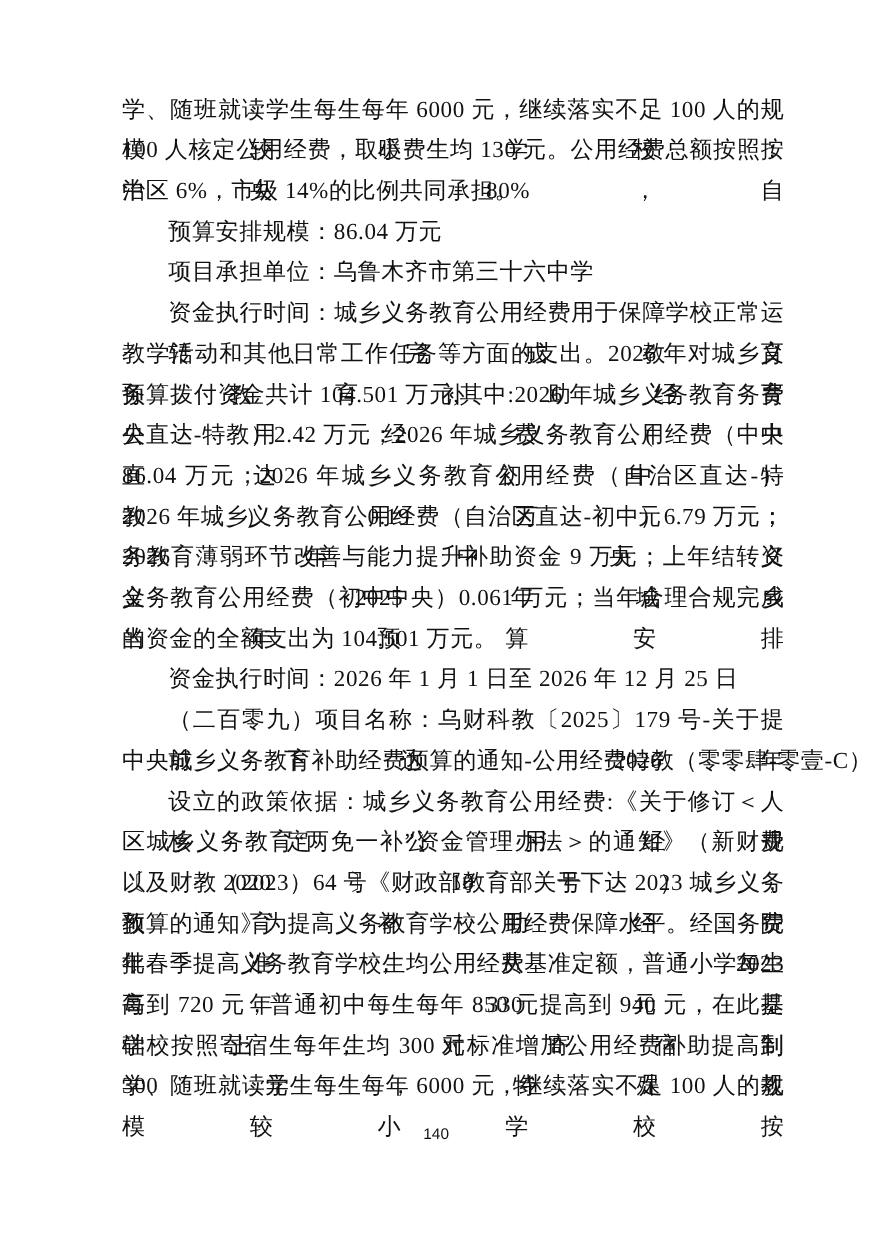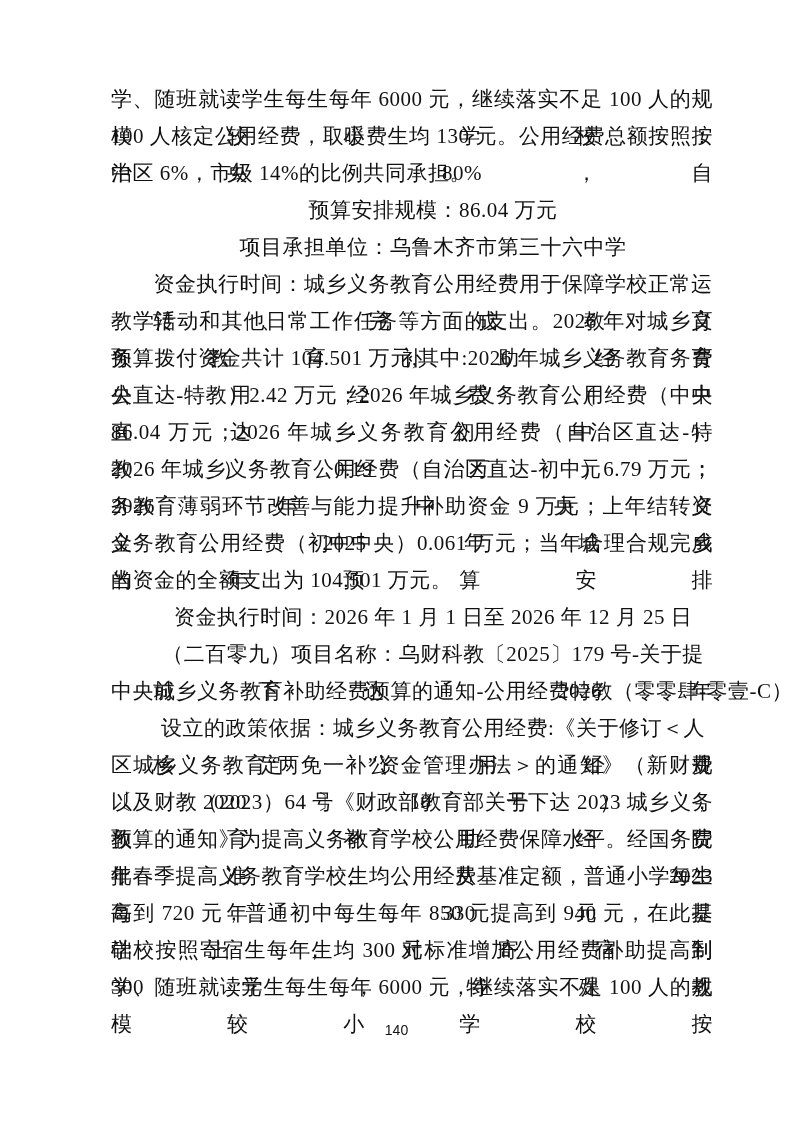--- a/index.html
+++ b/index.html
@@ -33,21 +33,20 @@
     margin-left: 36px;
   }
   .line.just {
     white-space: normal;
     text-align: justify;
     text-align-last: justify;
     text-justify: inter-character;
   }
   .line.indent {
     padding-left: 42px;
-    text-align: center;
   }
   .line.just.indent {
     padding-left: 42px;
   }
   .page-number {
     position: absolute;
     top: 1022px;
     left: 0;
     width: 793px;
     text-align: center;

